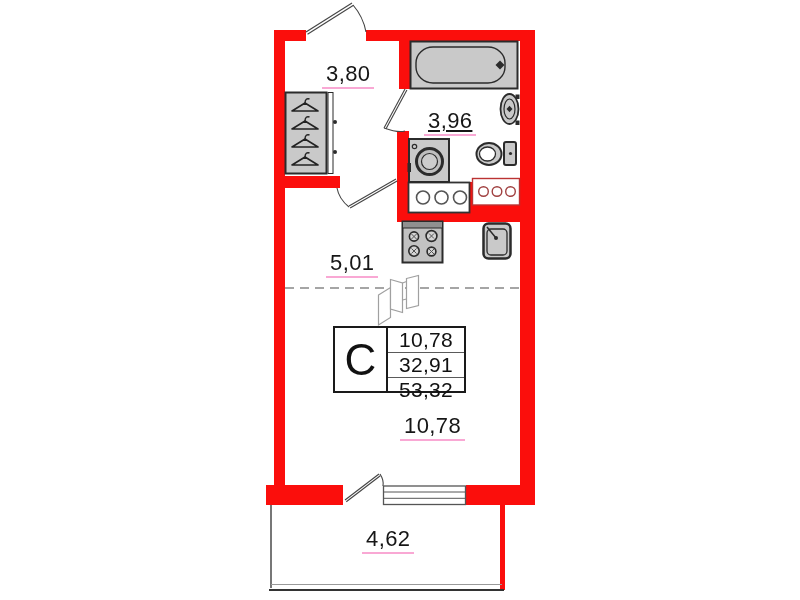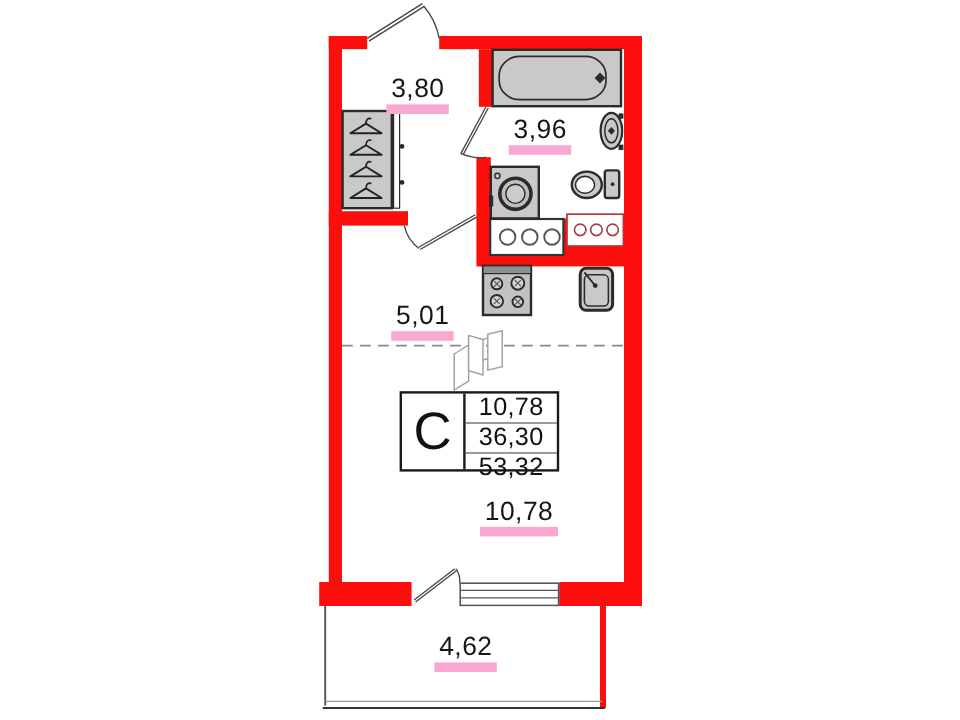--- a/index.html
+++ b/index.html
@@ -4,21 +4,21 @@
 <style>
   html,body{margin:0;padding:0;background:#ffffff;}
   body{width:800px;height:600px;font-family:"Liberation Sans",sans-serif;}
   .plan{position:relative;width:800px;height:600px;background:#fff;overflow:hidden;}
   .plan svg{position:absolute;left:0;top:0;}
   .area-label{
     position:absolute;
     font-size:22px;
     line-height:1.05;
     color:#161616;
-    border-bottom:8px solid #f9a8d4;
+    border-bottom:2px solid #f9a8d4;
     padding:0 4px 2px 4px;
     letter-spacing:.4px;
     white-space:nowrap;
   }
   .info-table{
     position:absolute;left:333px;top:326px;width:133px;height:67px;
     border:2px solid #1a1a1a;background:#fff;display:flex;box-sizing:border-box;
   }
   .info-table .type-cell{
     width:51px;border-right:2px solid #1a1a1a;display:flex;align-items:center;justify-content:center;
@@ -167,27 +167,27 @@
 
     <g>
       <rect x="483.5" y="223.5" width="27" height="35" rx="5" fill="#c9c9c9" stroke="#2b2b2b" stroke-width="2.5"></rect>
       <rect x="487" y="229" width="20" height="26" rx="4" fill="none" stroke="#2b2b2b" stroke-width="1.3"></rect>
       <line x1="487" y1="227" x2="496" y2="238" stroke="#2b2b2b" stroke-width="1.5"></line>
       <circle cx="496" cy="238" r="2" fill="#2b2b2b"></circle>
     </g>
   </svg>
 
   <div class="area-label" style="left:322px;top:62px;">3,80</div>
-  <div class="area-label" style="left:424px;top:96px;">3,96</div>
+  <div class="area-label" style="left:424px;top:109px;text-decoration:underline;">3,96</div>
   <div class="area-label" style="left:326px;top:251px;">5,01</div>
   <div class="area-label" style="left:400px;top:414px;">10,78</div>
   <div class="area-label" style="left:362px;top:527px;">4,62</div>
 
   <div class="info-table">
     <div class="type-cell">С</div>
     <div class="rows">
       <div class="row">10,78</div>
-      <div class="row">36,30</div>
+      <div class="row">32,91</div>
       <div class="row">53,32</div>
     </div>
   </div>
 
 </div>
 
 </body></html>

